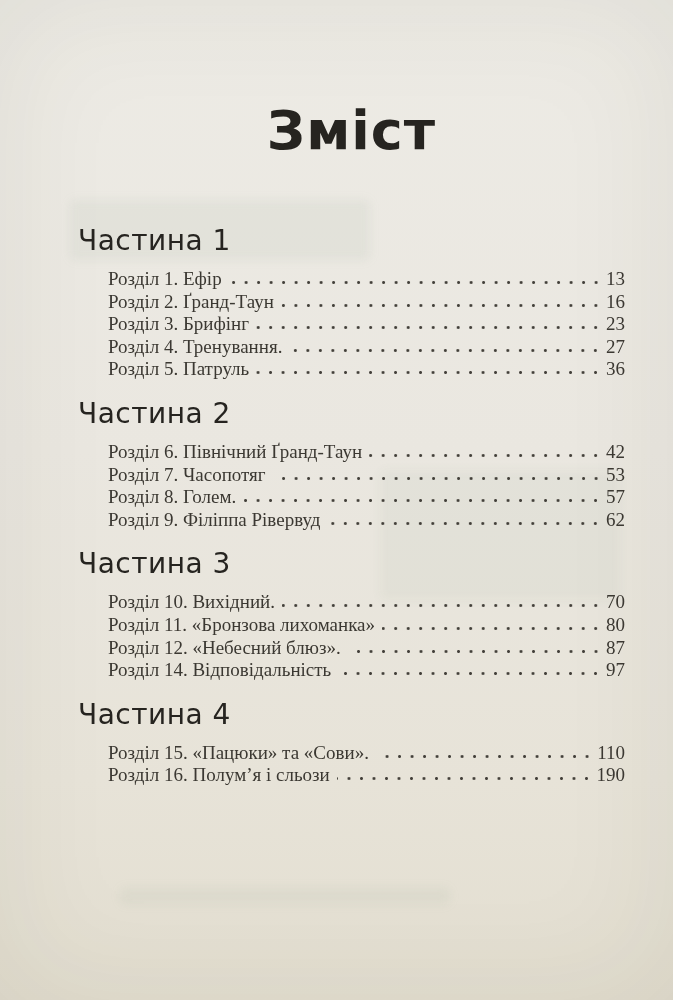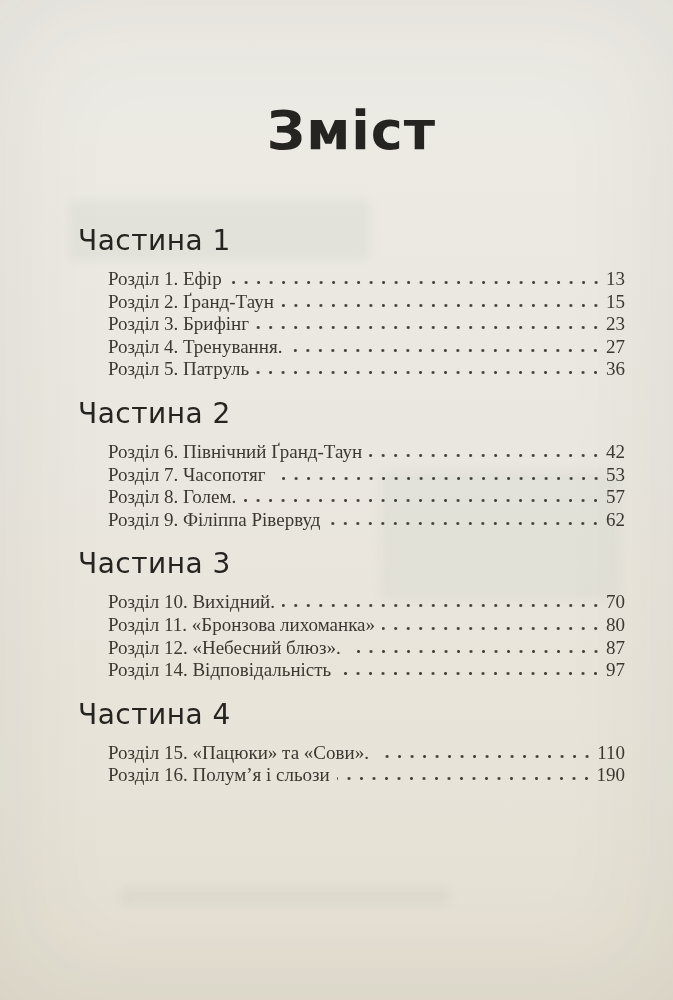--- a/index.html
+++ b/index.html
@@ -93,21 +93,21 @@
       <h2 class="part-heading">Частина 1</h2>
       <div class="entries">
         <div class="toc-line">
           <span class="entry-title">Розділ 1. Ефір</span>
           <span class="leader"></span>
           <span class="page-num">13</span>
         </div>
         <div class="toc-line">
           <span class="entry-title">Розділ 2. Ґранд-Таун</span>
           <span class="leader"></span>
-          <span class="page-num">15</span>
+          <span class="page-num">16</span>
         </div>
         <div class="toc-line">
           <span class="entry-title">Розділ 3. Брифінг</span>
           <span class="leader"></span>
           <span class="page-num">23</span>
         </div>
         <div class="toc-line">
           <span class="entry-title">Розділ 4. Тренування.</span>
           <span class="leader"></span>
           <span class="page-num">27</span>

